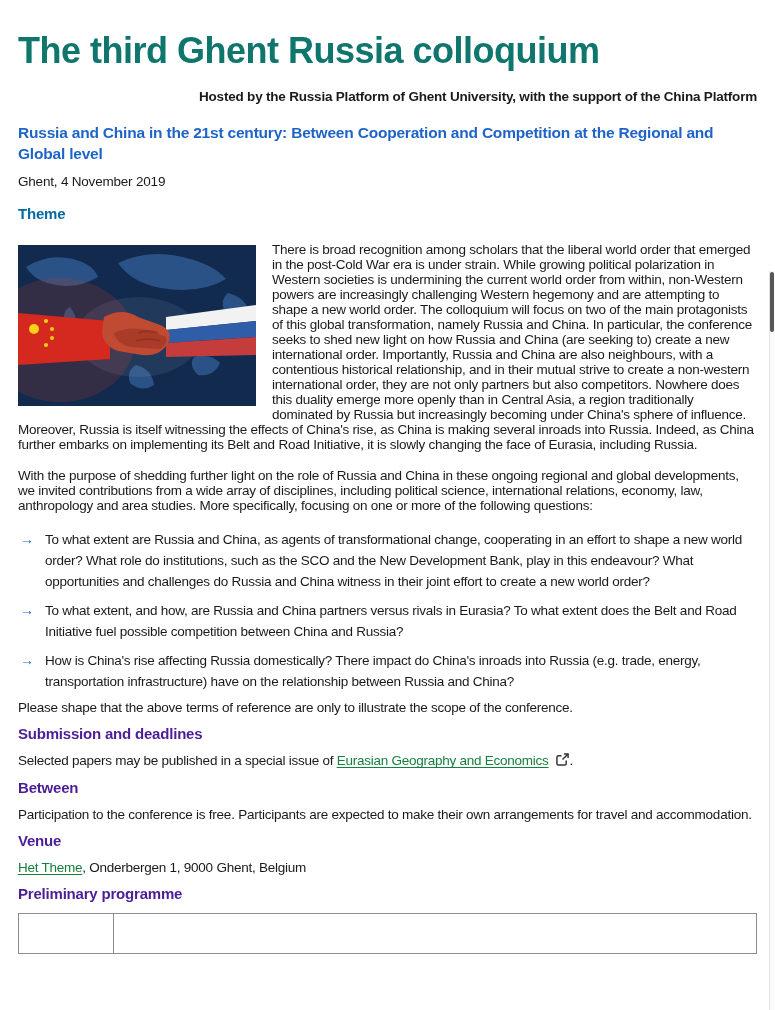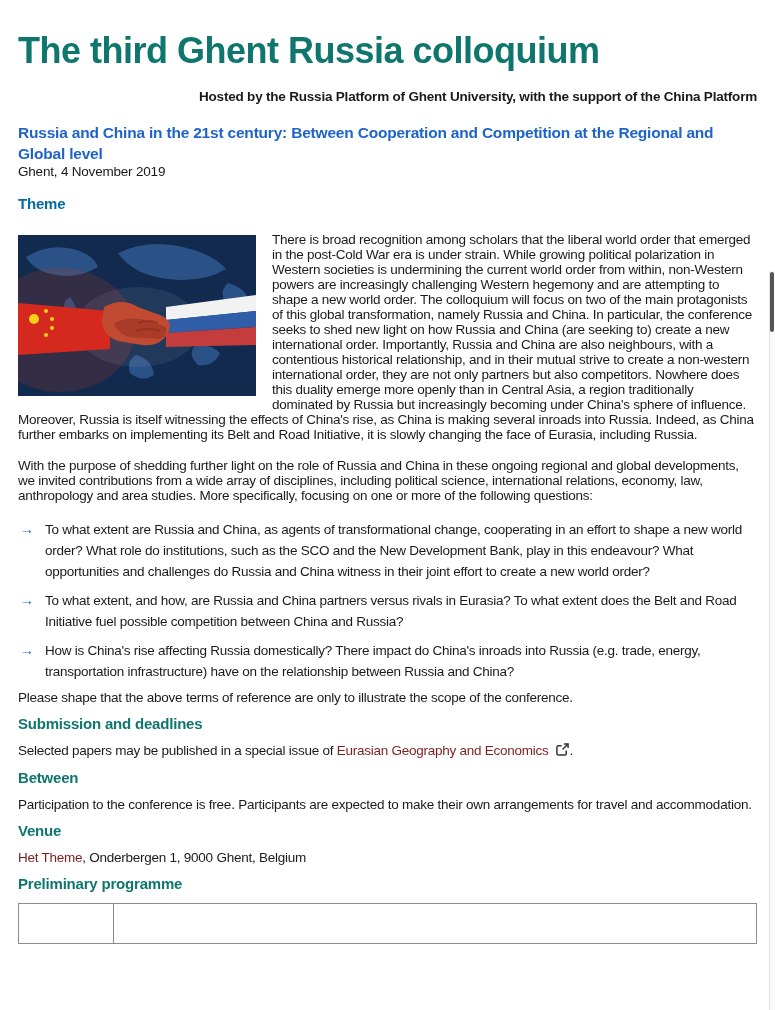--- a/index.html
+++ b/index.html
@@ -25,36 +25,37 @@
     letter-spacing:-0.2px;
     margin-bottom:18px;
     text-align:right;
   }
   h2.event-title {
     color:#1E64C8;
     font-size:15.5px;
     font-weight:700;
     line-height:21px;
     letter-spacing:-0.2px;
+    margin-bottom:10px;
     max-width:730px;
   }
   p.meta {
     font-size:13.5px;
     letter-spacing:-0.2px;
     margin-bottom:16px;
   }
   h2.section-blue {
     color:#0369a1;
     font-size:15px;
     font-weight:700;
     letter-spacing:-0.2px;
     margin:14px 0 20px 0;
   }
   h3.section {
-    color:#0f766e;
+    color:#4c1d95;
     font-size:15px;
     font-weight:700;
     letter-spacing:-0.2px;
     margin:10px 0 11px 0;
   }
   p.body {
     font-size:13.5px;
     line-height:15px;
     letter-spacing:-0.25px;
     margin:0 0 16px 0;
@@ -81,21 +82,22 @@
     letter-spacing:-0.25px;
   }
   .arrow-item .arrow {
     color:#1E64C8;
     flex:0 0 auto;
     width:17px;
     font-size:14px;
   }
 
   a.link {
-    color:#7f1d1d;
+    color:#15803d;
+    text-decoration:underline;
     text-underline-offset:2px;
     cursor:pointer;
   }
   .ext-icon {
     display:inline-block;
     margin:0 1px 0 7px;
     vertical-align:-1px;
     cursor:pointer;
   }
 

